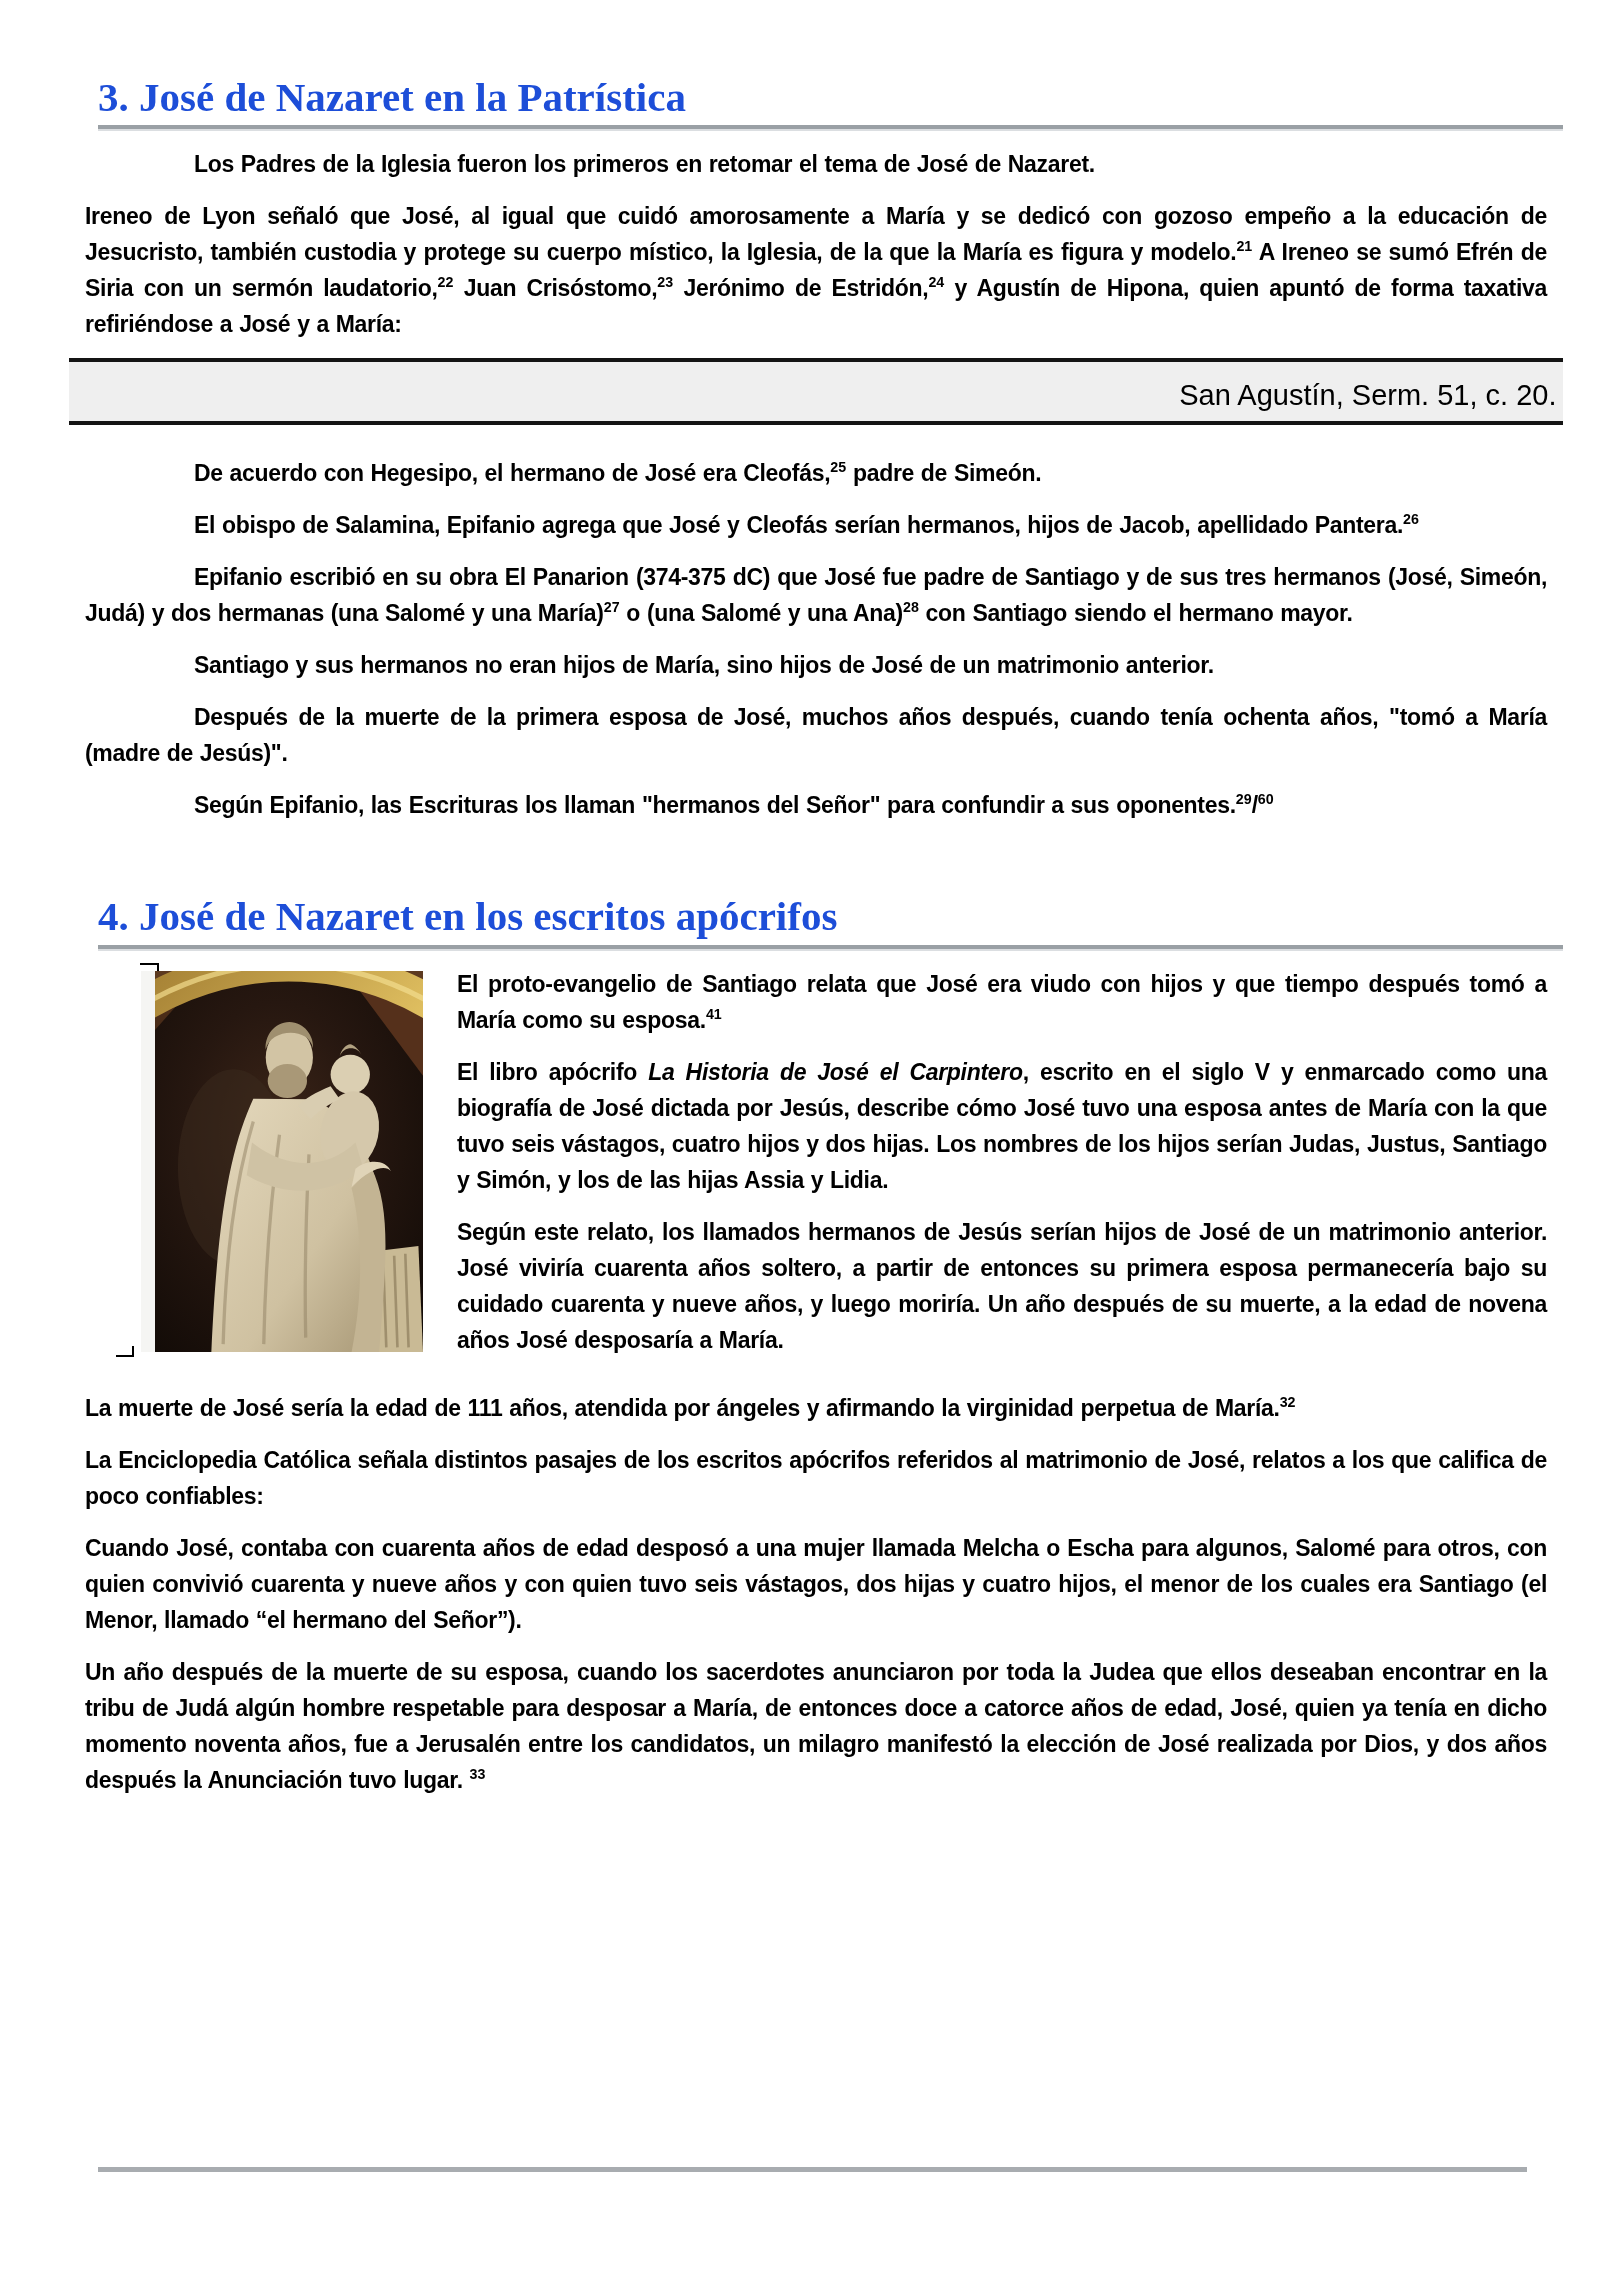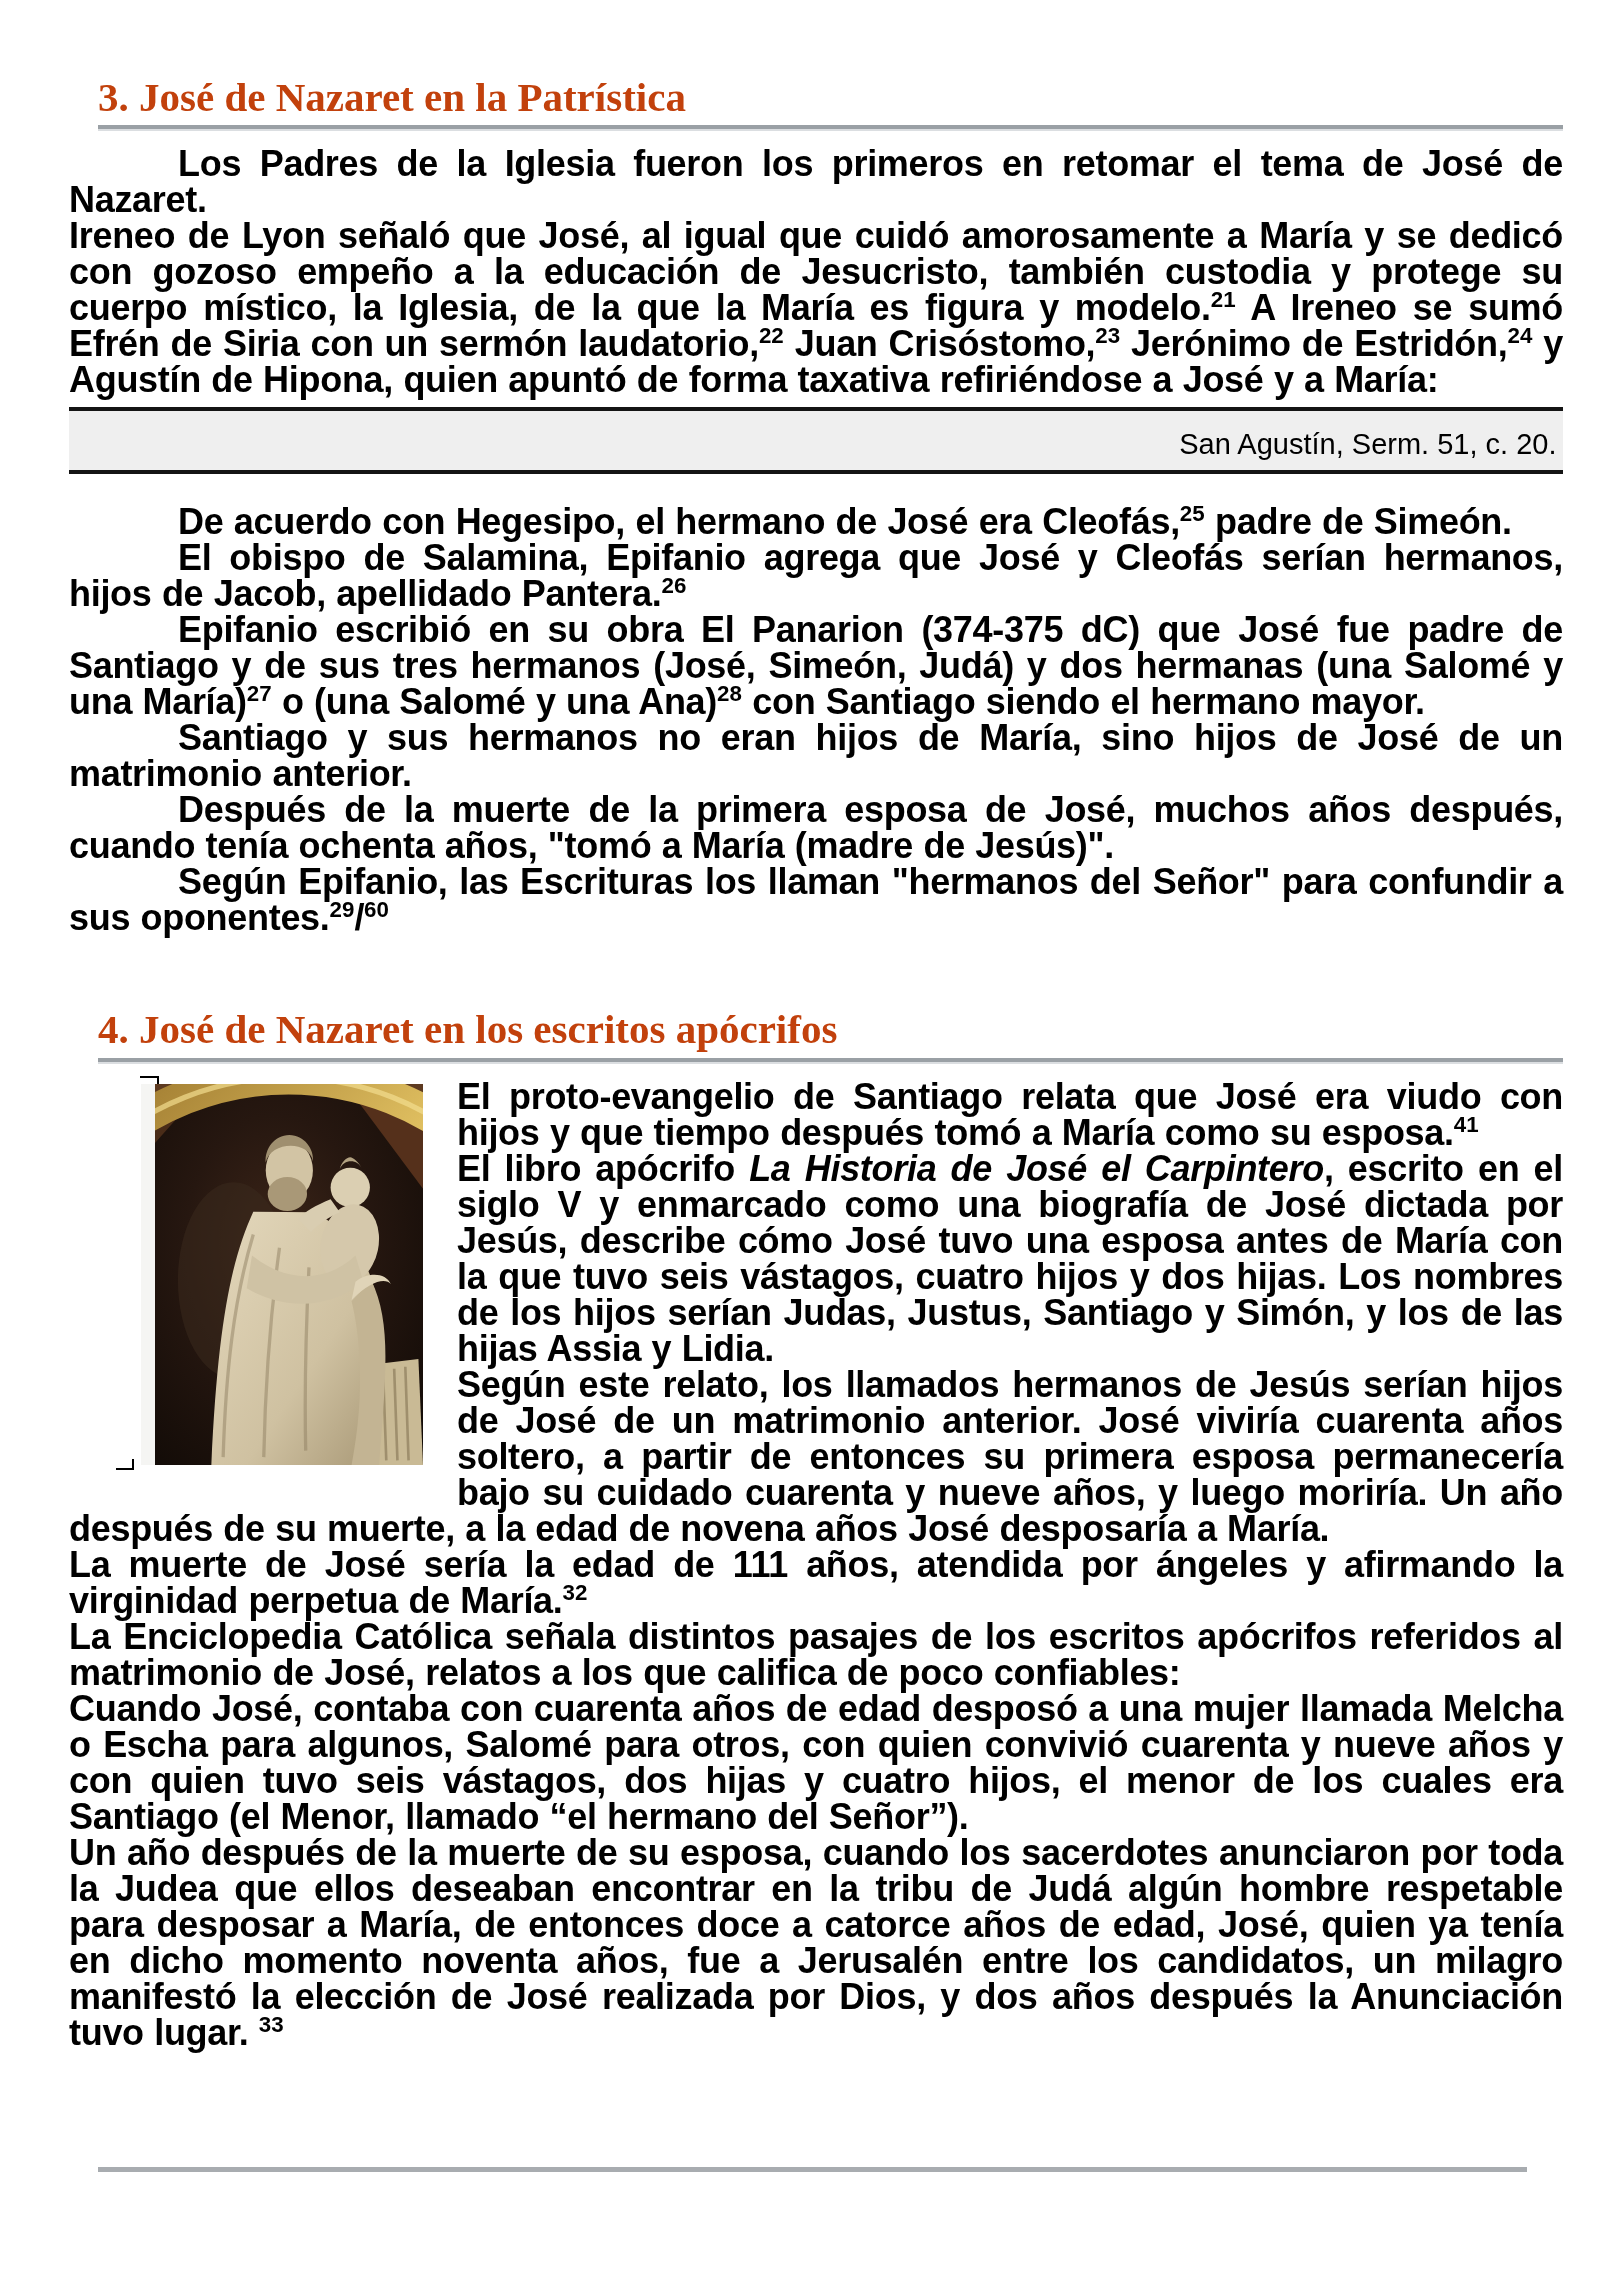--- a/index.html
+++ b/index.html
@@ -14,32 +14,32 @@
     color:#000000;
   }
   .content{
     padding:52px 60px 0 69px;
   }
   h1.doc-heading{
     font-family:"Liberation Serif", serif;
     font-weight:bold;
     font-size:41px;
     line-height:1.05;
-    color:#c2410c;
+    color:#1d4ed8;
     margin:23.6px 0 0 29px;
     padding-bottom:6.5px;
     border-bottom:4.6px solid #9aa0a5;
     box-shadow:0 2px 0 rgba(190,195,200,.55);
   }
   h1#heading-4{margin-top:72px;}
   .paragraphs{margin-top:17px;}
   .paragraphs.after-quote{margin-top:30px;}
   p.body-par{
-    margin:0;
-    font-size:36px;
+    margin:16px;
+    font-size:23px;
     line-height:36px;
     letter-spacing:-0.3px;
     text-align:justify;
     word-spacing:0.7px;
   }
   p.body-par.indent{text-indent:109px;}
   sup{
     font-size:62%;
     line-height:0;
     vertical-align:super;

